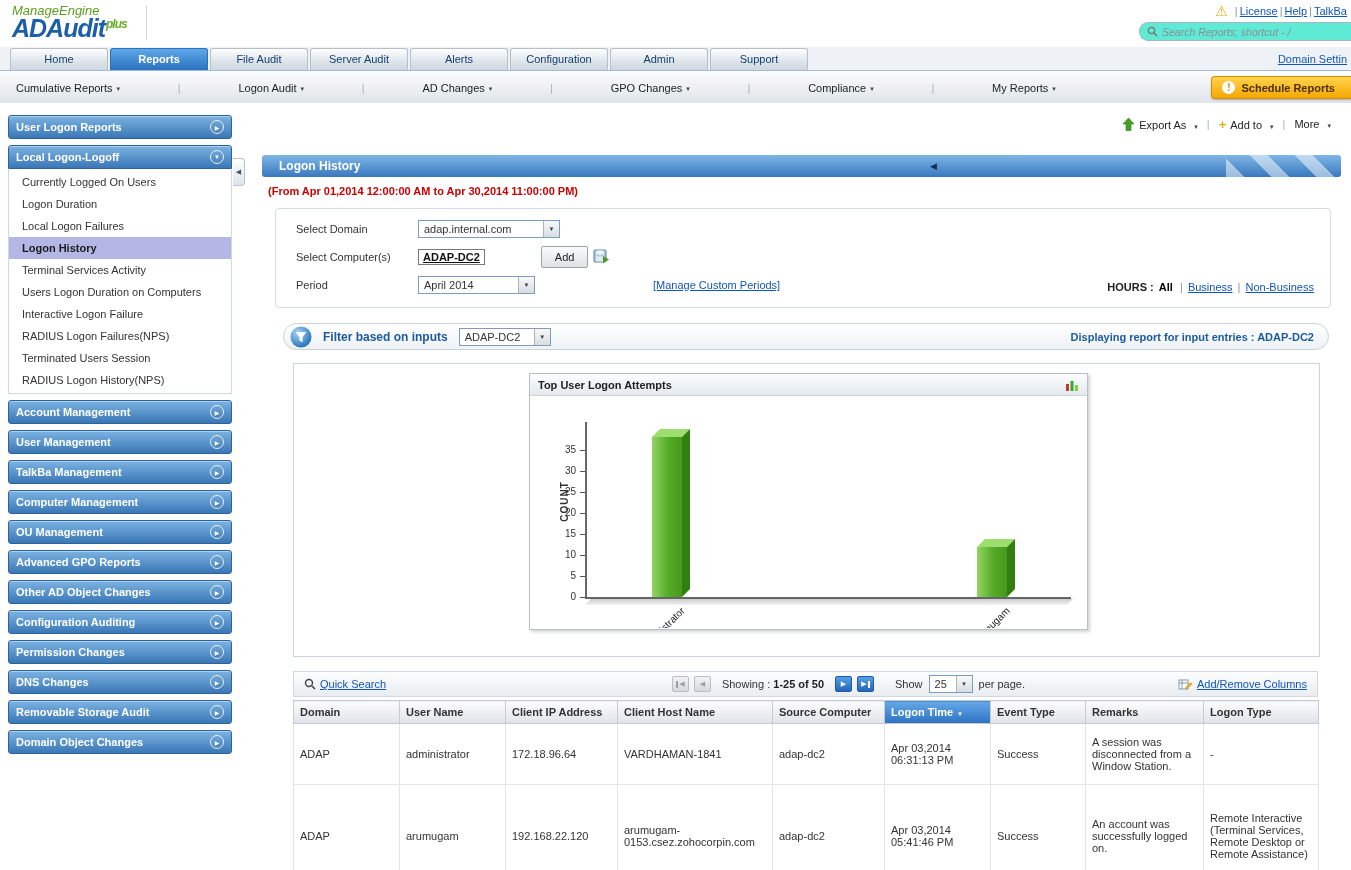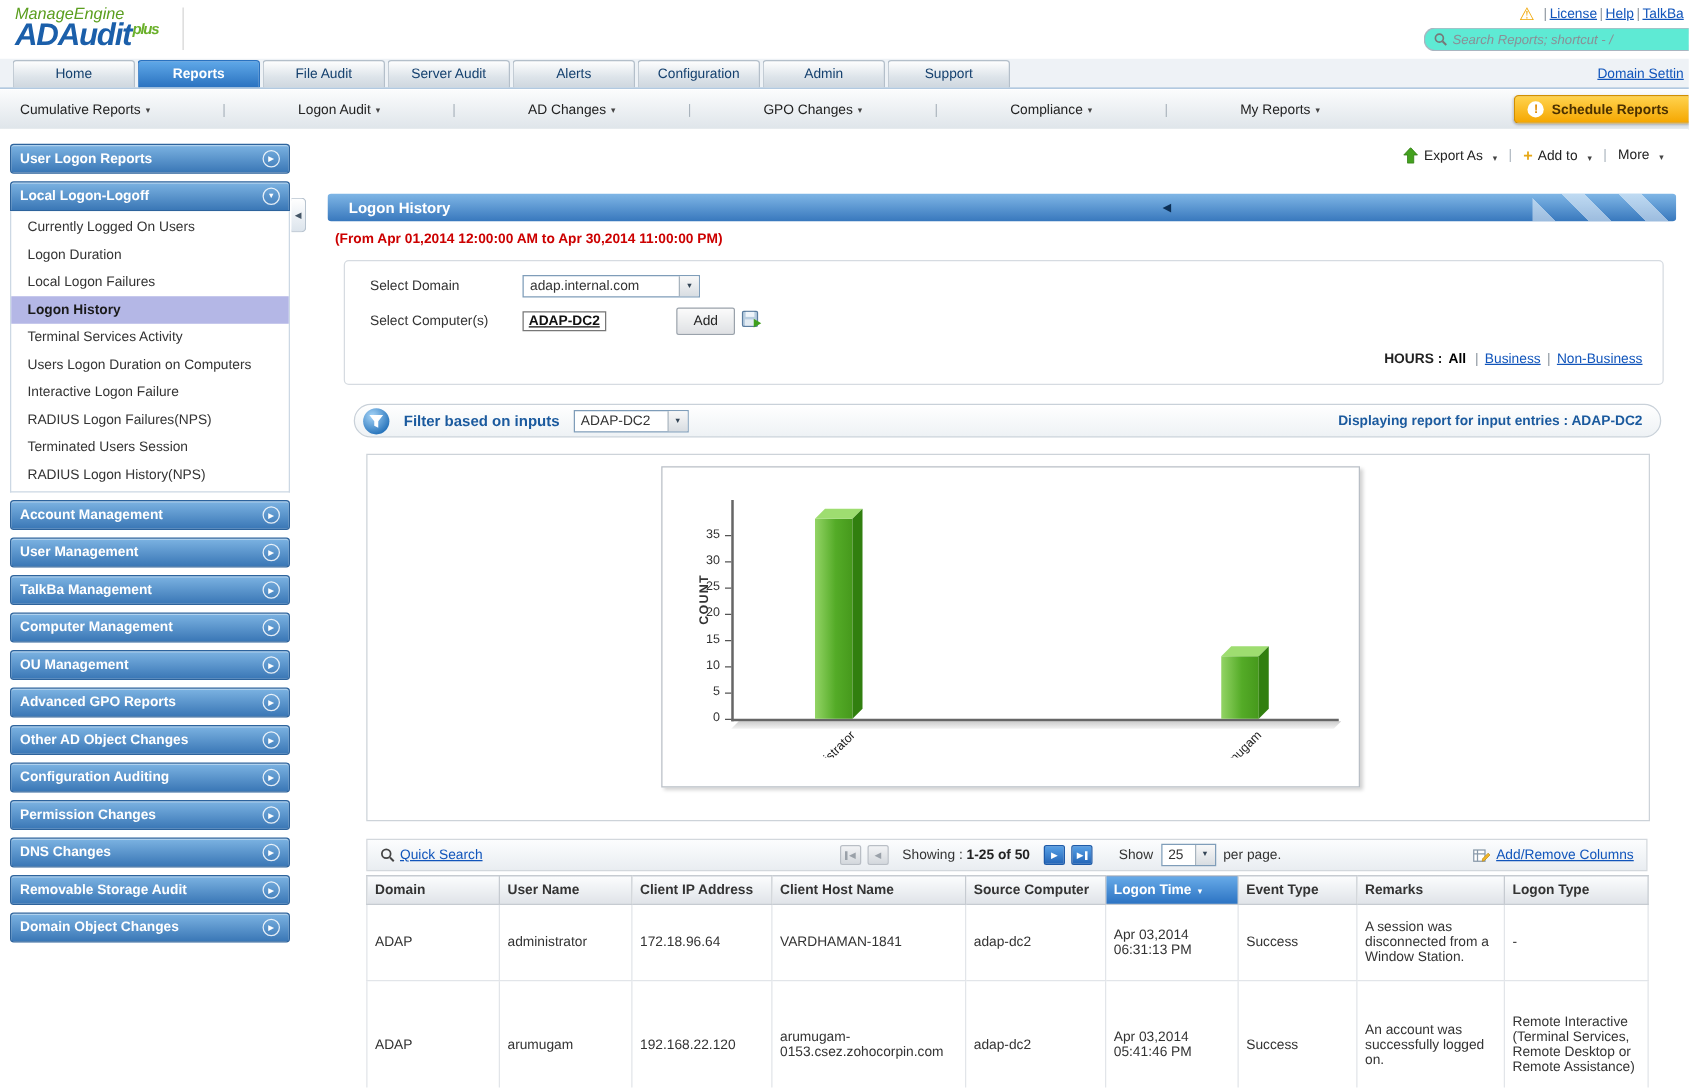--- a/index.html
+++ b/index.html
@@ -312,20 +312,28 @@
         <button class="btn-add">Add</button>
         <span class="save-icon">
           <svg width="17" height="15">
               <rect x="1" y="1" width="12" height="12" rx="1" fill="#b8cde0" stroke="#5b7da0"></rect>
               <rect x="3.5" y="1.5" width="7" height="4" fill="#eef4fa"></rect>
               <rect x="3" y="7.5" width="8" height="5" fill="#e2ebf3"></rect>
               <path d="M10 7 L16 10.5 L10 14 Z" fill="#3fa01e"></path>
             </svg>
         </span>
       </div>
+      <div class="form-row">
+        <span class="form-label">Period</span>
+        <span class="select" style="width:117px">
+          <span class="select-value">April 2014</span>
+          <span class="select-btn">▼</span>
+        </span>
+        <a class="hlink mcp-link">[Manage Custom Periods]</a>
+      </div>
       <div class="hours">
         <b>HOURS :</b>
         <span class="all">All</span>
         <span class="pipe">|</span>
         <a class="hlink">Business</a>
         <span class="pipe">|</span>
         <a class="hlink">Non-Business</a>
       </div>
     </div>
 
@@ -343,20 +351,28 @@
       <span class="filter-label">Filter based on inputs</span>
       <span class="select" style="width:92px">
         <span class="select-value">ADAP-DC2</span>
         <span class="select-btn">▼</span>
       </span>
       <span class="displaying">Displaying report for input entries : ADAP-DC2</span>
     </div>
 
     <div class="chart-panel">
       <div class="chart-box">
+        <div class="chart-title-bar">
+          <span>Top User Logon Attempts</span>
+          <svg width="14" height="12">
+              <rect x="1" y="5" width="3" height="7" fill="#cc3333"></rect>
+              <rect x="5.5" y="2" width="3" height="10" fill="#33aa33"></rect>
+              <rect x="10" y="6" width="3" height="6" fill="#88cc44"></rect>
+            </svg>
+        </div>
         <div class="plot-area" id="plot-area">
           <div class="count-label">COUNT</div>
           <div class="y-axis"></div>
           <div class="floor"></div>
           <div class="x-axis"></div>
         <div class="ytick-label" style="top: 195px;">0</div>
             <div class="ytick-mark" style="top: 201px;"></div>
             <div class="ytick-label" style="top: 174px;">5</div>
             <div class="ytick-mark" style="top: 180px;"></div>
             <div class="ytick-label" style="top: 153px;">10</div>

